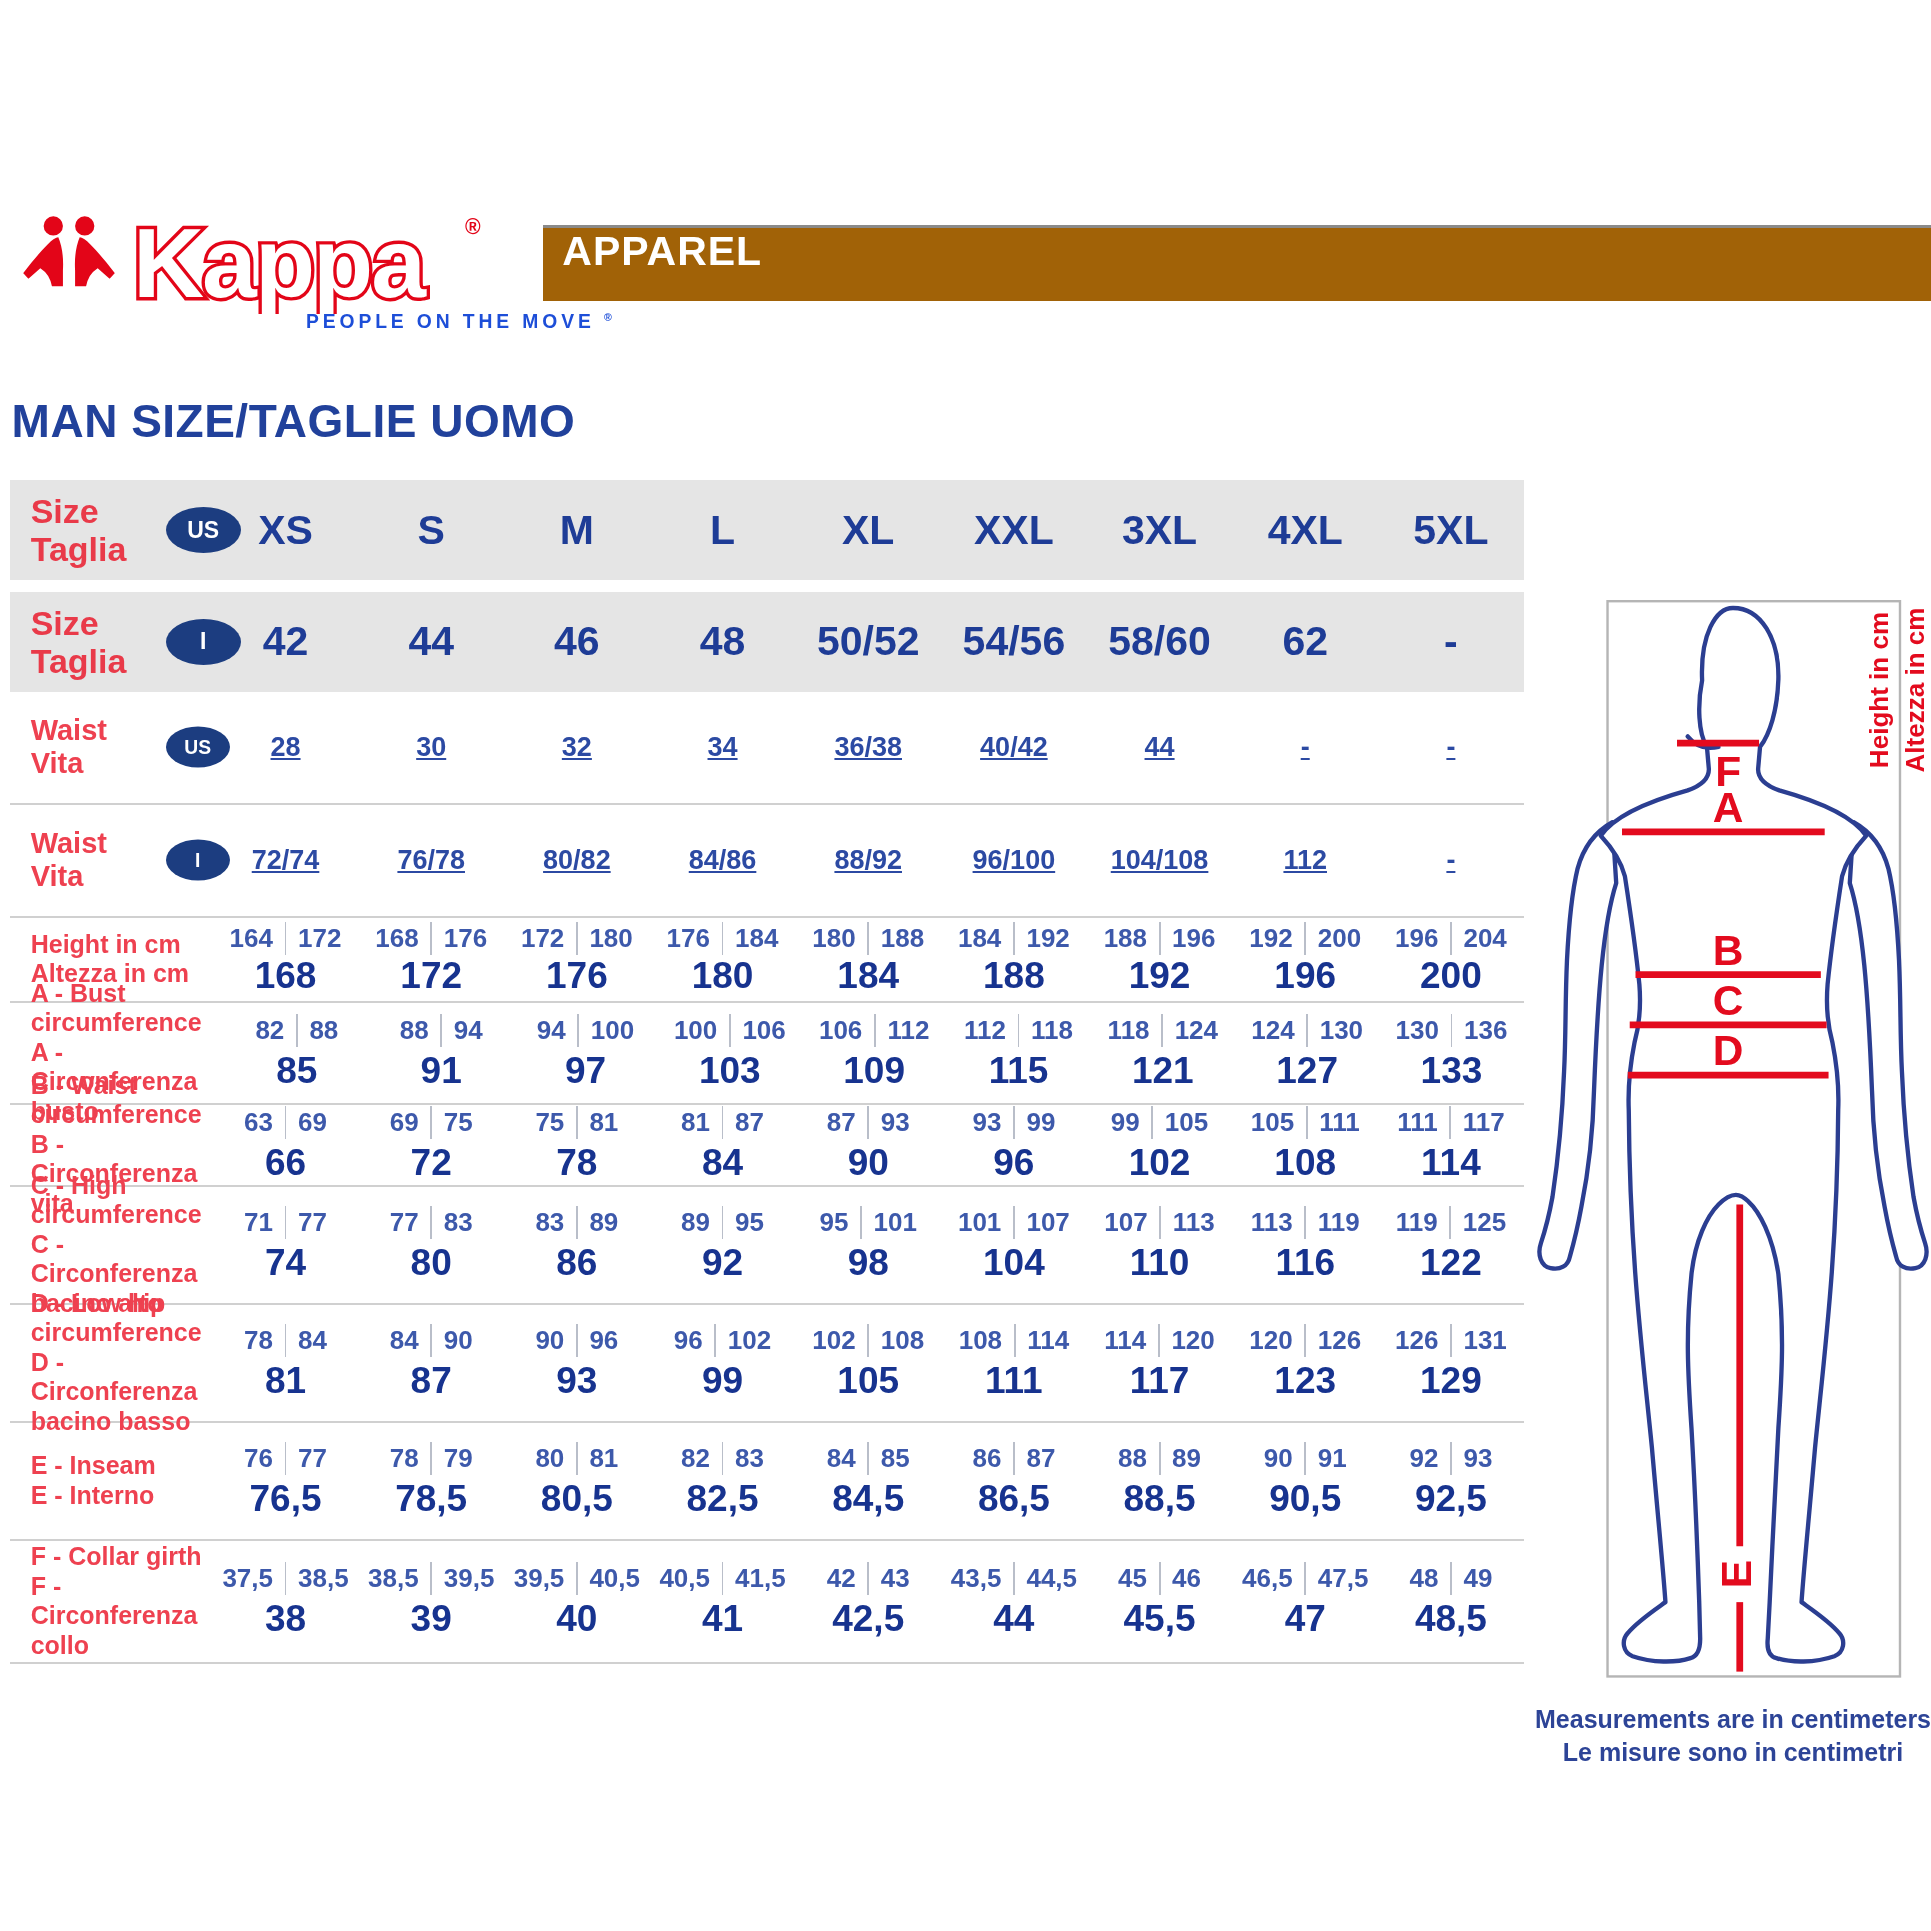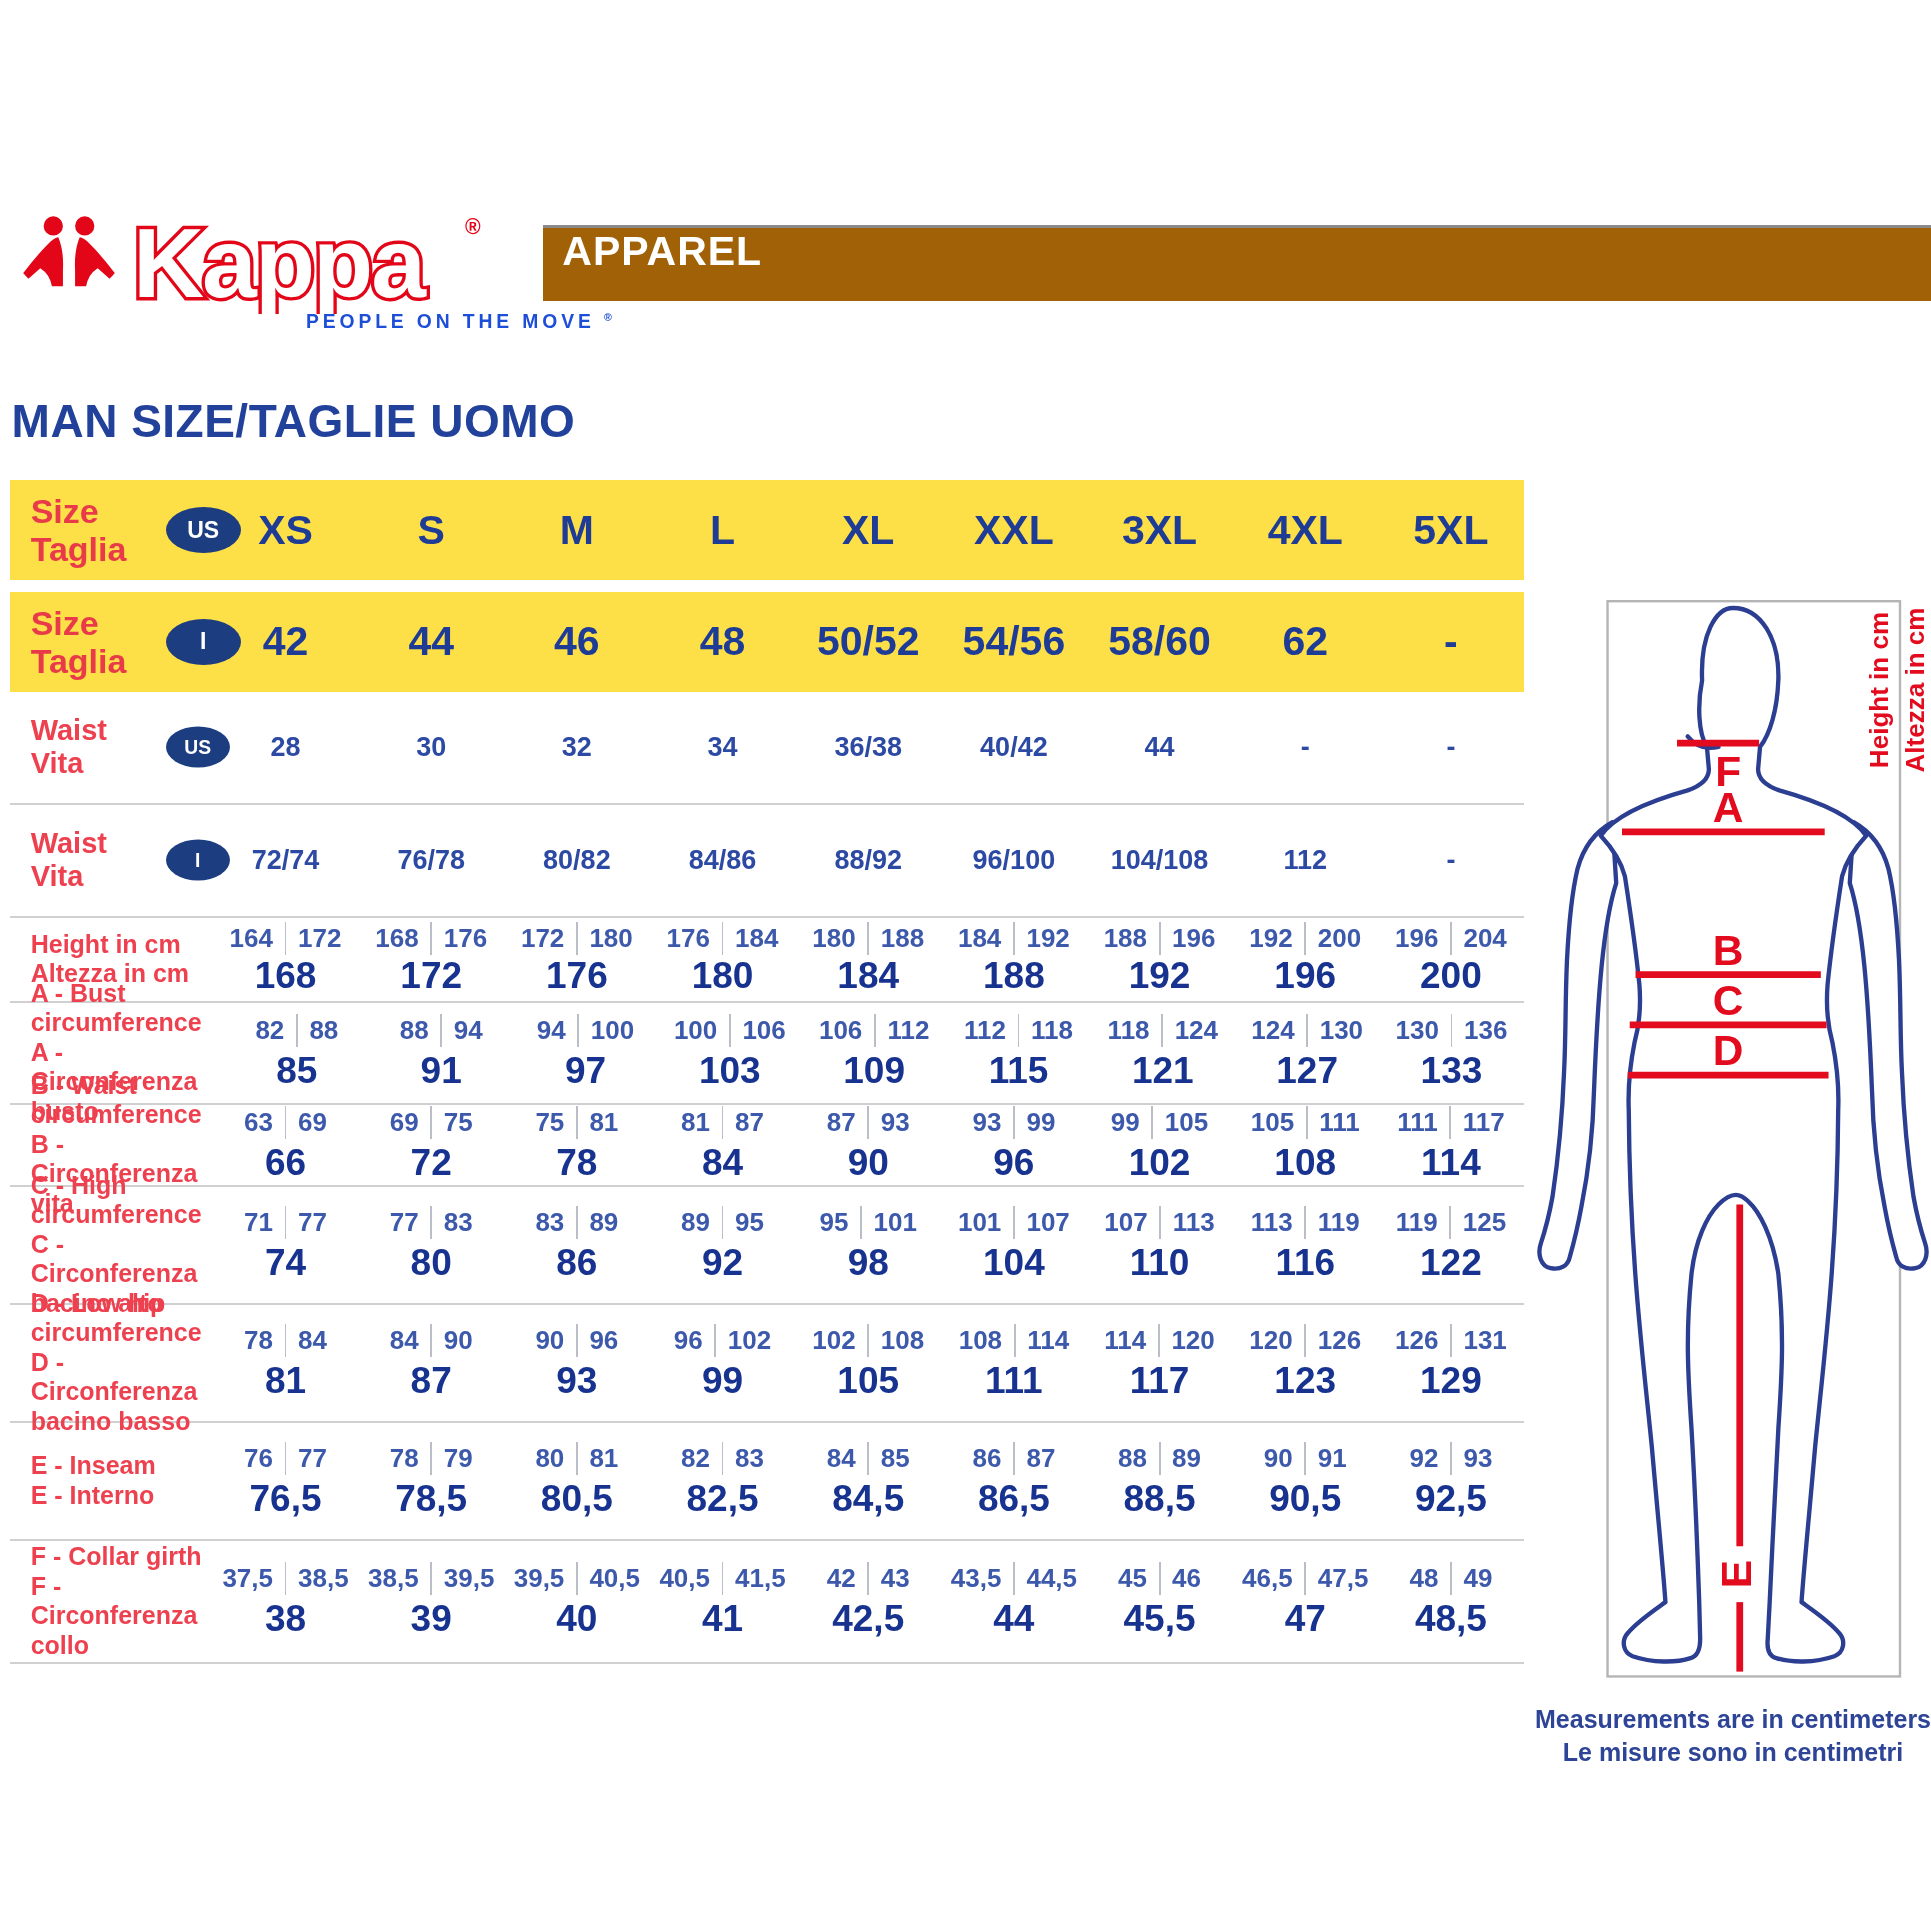--- a/index.html
+++ b/index.html
@@ -14,38 +14,38 @@
   .apparel-bar{position:absolute;left:543px;top:225px;right:0;height:76px;
                background:#a16207;border-top:3.9px solid #8a8a8a;box-sizing:border-box;
                display:flex;align-items:flex-start;padding-left:19.3px;}
   .apparel-bar span{color:#ffffff;font-size:41px;font-weight:bold;letter-spacing:1px;}
   .page-title{position:absolute;left:11.6px;top:394px;font-size:46px;font-weight:bold;
               color:#21419b;letter-spacing:0.5px;}
 
   
   #size-table{position:absolute;left:9.7px;top:480px;width:1514px;}
   .row{position:relative;display:flex;box-sizing:border-box;align-items:stretch;}
-  .row.gray{background:#fde047;}
+  .row.gray{background:#e5e5e5;}
   .row.first{margin-bottom:11.6px;}
   .row.sep{border-bottom:2.9px solid #d0d0d0;}
   .lbl{width:203px;box-sizing:border-box;padding-left:21px;display:flex;
        flex-direction:column;justify-content:center;}
   .lbl-line{color:#ee4150;font-weight:bold;}
   .row.header .lbl-line{font-size:34px;line-height:1.12;color:#e93a49;}
   .row.simple .lbl-line{font-size:29px;line-height:1.15;}
   .row.measure .lbl-line{font-size:25px;line-height:1.18;}
   .badge{position:absolute;left:156px;top:50%;transform:translateY(-50%);
          background:#1c3d80;color:#ffffff;border-radius:50%;display:flex;
          align-items:center;justify-content:center;font-weight:bold;}
   .badge.big{width:75px;height:46px;font-size:23px;}
   .badge.small{width:64px;height:41px;font-size:19.3px;}
   .cells{flex:1;display:flex;}
   .cell{flex:1;display:flex;flex-direction:column;align-items:center;justify-content:center;}
   .hval{font-size:41px;font-weight:bold;color:#1e3c96;}
-  .sval{font-size:27px;font-weight:bold;color:#2c4aa3;}
+  .sval{font-size:27px;font-weight:bold;color:#2c4aa3;text-decoration:underline;}
   .range{display:flex;align-items:center;gap:11.6px;}
   .rn{font-size:26px;font-weight:bold;color:#3d59ab;}
   .rdiv{width:1.9px;height:33px;background:#b9bec9;}
   .main{font-size:37px;font-weight:bold;color:#17338f;margin-top:2.9px;}
   .r-height .main{margin-top:0;}
 
   
   .figure{position:absolute;left:1535px;top:579px;width:396px;}
   .caption{margin-top:9.7px;text-align:center;color:#2d4497;font-weight:bold;
            font-size:25px;line-height:1.35;}

